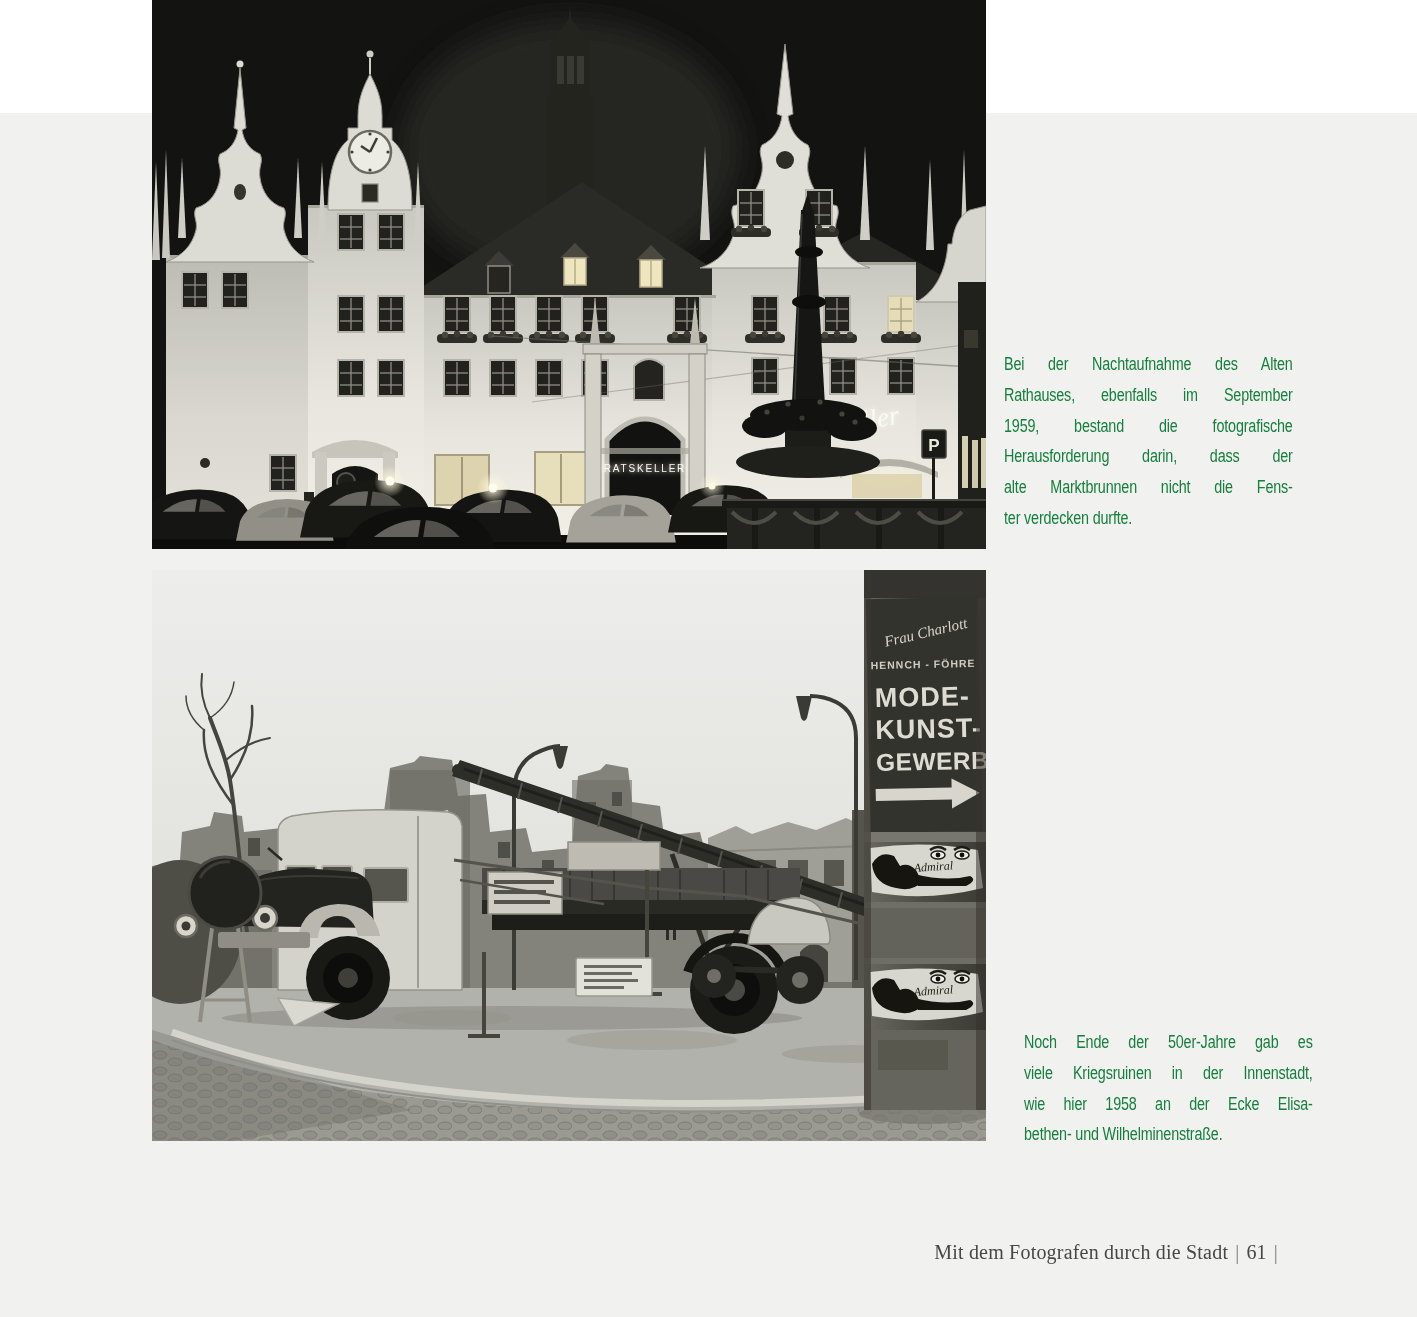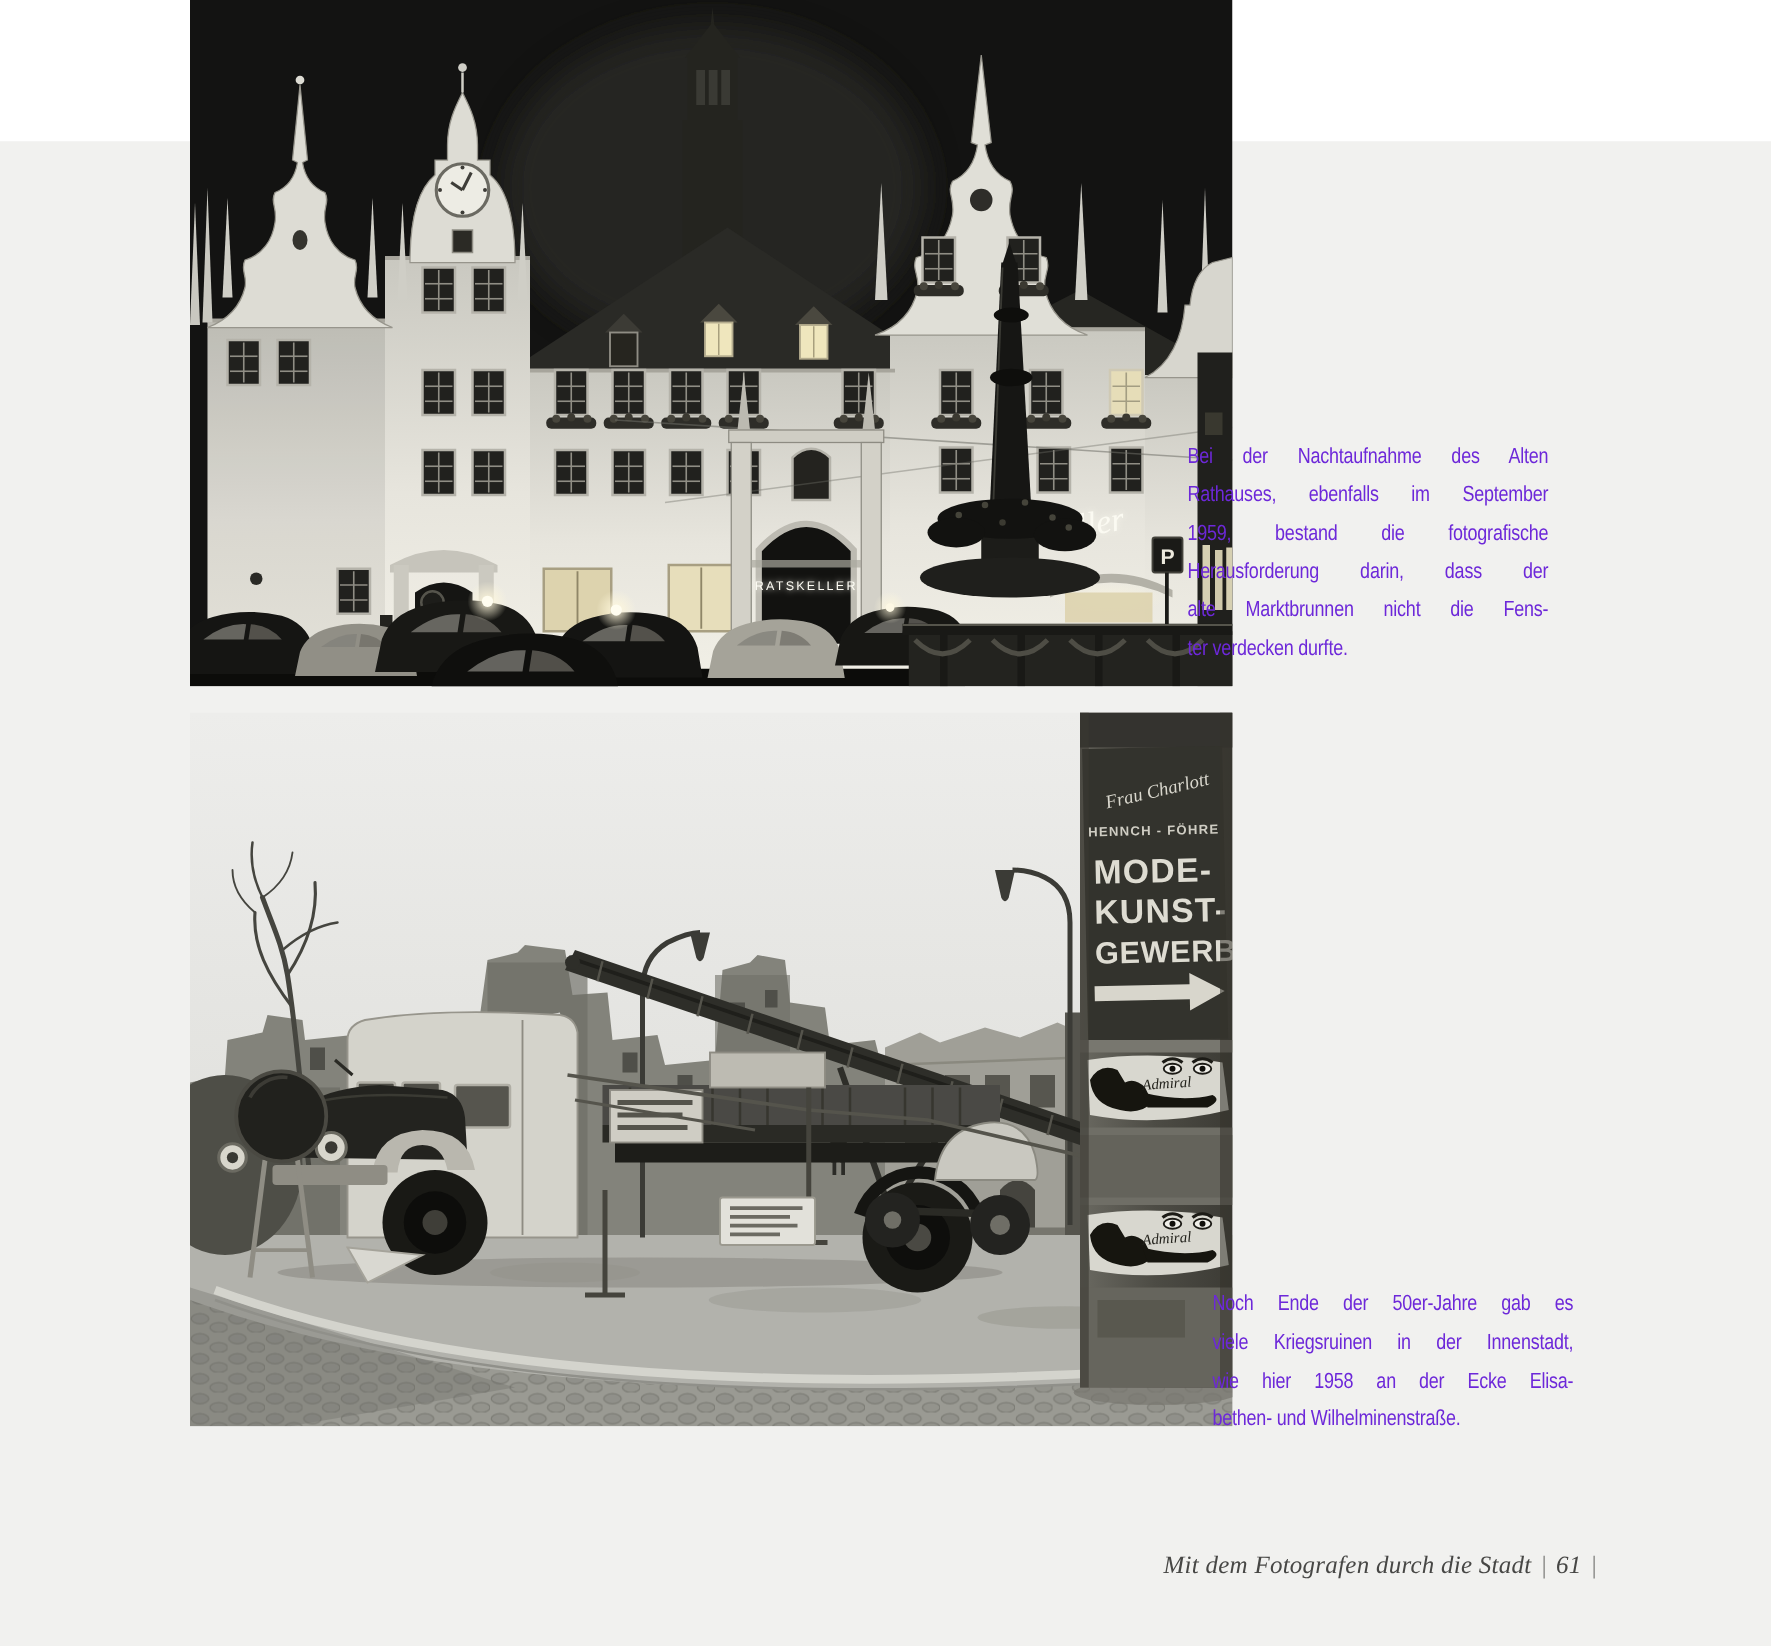--- a/index.html
+++ b/index.html
@@ -5,33 +5,33 @@
   html,body{margin:0;padding:0;}
   body{
     width:1417px;height:1317px;position:relative;overflow:hidden;
     background:#ffffff;
     font-family:"Liberation Sans", sans-serif;
   }
   .gray-band{position:absolute;left:0;top:113px;width:1417px;height:1204px;background:#f1f1ef;}
   figure.photo{position:absolute;margin:0;padding:0;line-height:0;}
   #photo-top{left:152px;top:0;width:834px;height:549px;}
   #photo-bottom{left:152px;top:570px;width:834px;height:571px;}
-  .caption{position:absolute;left:950px;width:290px;color:#6d28d9;}
+  .caption{position:absolute;left:1004px;width:290px;color:#15803d;}
   #caption-top{top:349px;}
   #caption-bottom{top:1027px;margin-left:20px;}
   .cap-line{
     width:352px;height:30.8px;line-height:30.8px;font-size:17.5px;letter-spacing:-0.2px;
     white-space:nowrap;text-align:justify;text-align-last:justify;
     transform:scaleX(0.82);transform-origin:0 0;
   }
   .cap-line.last{text-align-last:left;}
   .footer{
     position:absolute;top:1239px;right:132px;
     font-family:"Liberation Serif", serif;font-size:20px;color:#474745;letter-spacing:0.2px;
-    white-space:nowrap;line-height:26px;font-style:italic;
+    white-space:nowrap;line-height:26px;
   }
   .footer .sep{color:#7e7e7c;padding:0 7px;font-weight:400;}
   svg{display:block;}
 </style>
 </head>
 <body>
 
 <div class="gray-band"></div>
 
 <figure class="photo" id="photo-top">

